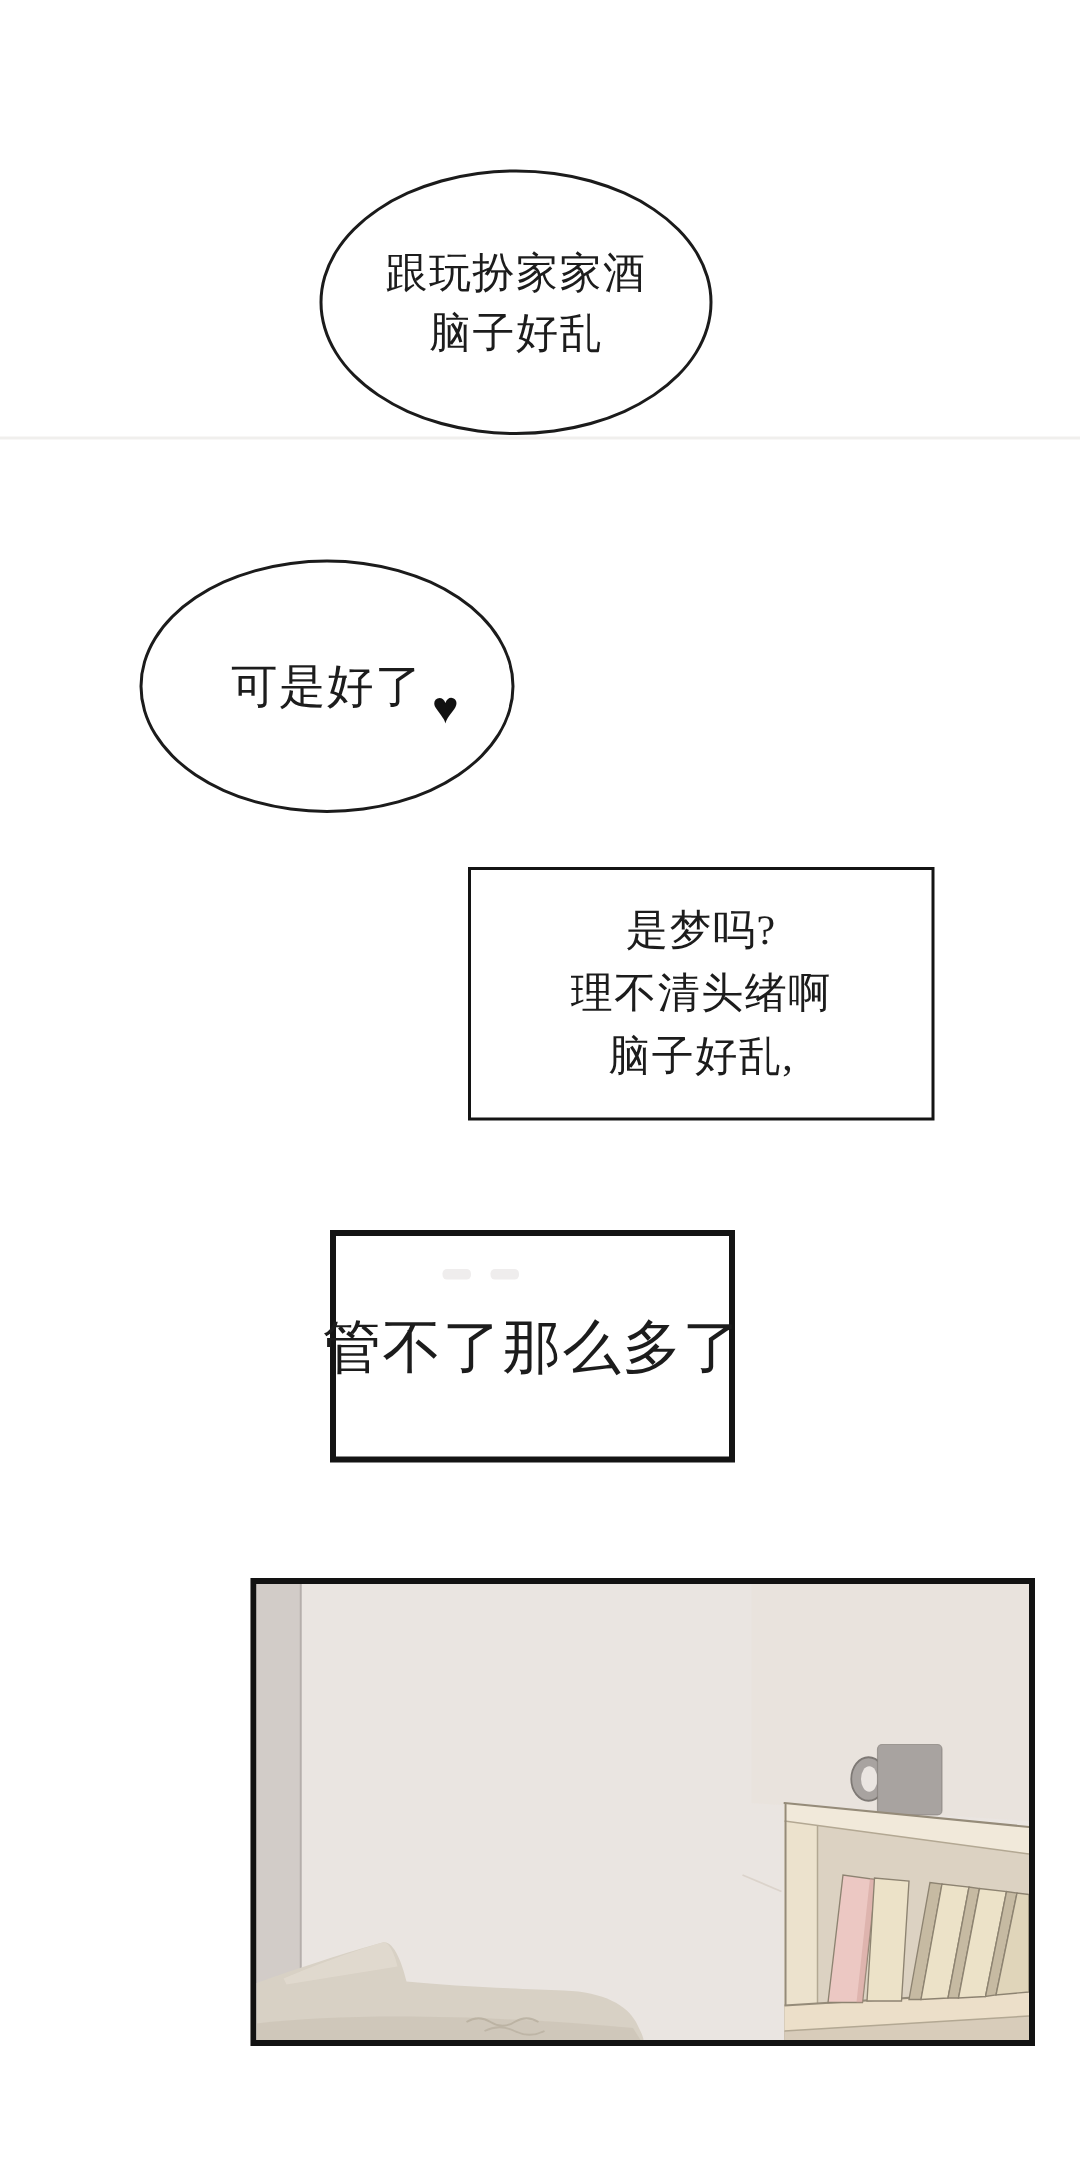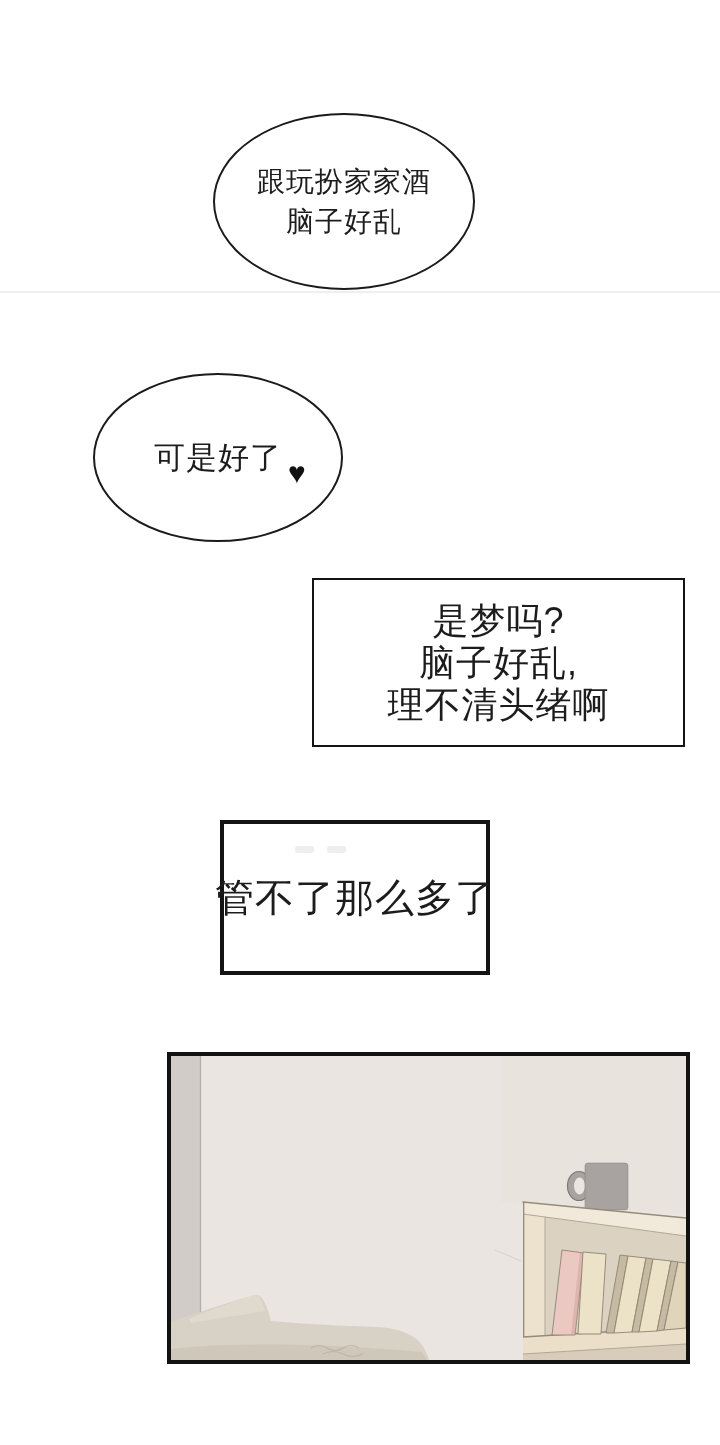--- a/index.html
+++ b/index.html
@@ -20,21 +20,21 @@
     justify-content: center;
     align-items: center;
     background: #ffffff;
   }
   .bubble .line { white-space: nowrap; }
   .ellipse { border: 2.5px solid #1b1b1b; border-radius: 50%; }
   .rectbox { border: 2px solid #141414; }
   .rectbox.thick { border-width: 4px; }
   .b1 { left: 213px; top: 113px; width: 262px; height: 177px; font-size: 28px; line-height: 40px; letter-spacing: 1px; }
   .b2 { left: 93px;  top: 373px; width: 250px; height: 169px; font-size: 31px; line-height: 48px; letter-spacing: 1px; }
-  .b3 { left: 312px; top: 578px; width: 373px; height: 169px; font-size: 36px; line-height: 42px; letter-spacing: 1px; }
+  .b3 { left: 312px; top: 578px; width: 311px; height: 169px; font-size: 28px; line-height: 42px; letter-spacing: 1px; font-family: Liberation Serif, serif; }
   .b4 { left: 220px; top: 820px; width: 270px; height: 155px; font-size: 39px; letter-spacing: 1px; }
   .heart {
     position: absolute;
     left: 193px; top: 83px;
     font-size: 30px; line-height: 1;
     color: #111111;
   }
   .divider {
     position: absolute;
     left: 0; top: 291px;
@@ -70,22 +70,22 @@
 
   <div class="divider" style="background: rgb(232, 230, 228);"></div>
 
   <div class="bubble ellipse b2">
     <div class="line">可是好了</div>
     <span class="heart">♥</span>
   </div>
 
   <div class="bubble rectbox b3">
     <div class="line">是梦吗?</div>
+    <div class="line">理不清头绪啊</div>
     <div class="line">脑子好乱,</div>
-    <div class="line">理不清头绪啊</div>
   </div>
 
   <div class="bubble rectbox thick b4">
     <span class="smudge s1"></span>
     <span class="smudge s2"></span>
     <div class="line">管不了那么多了</div>
   </div>
 
   <div class="panel">
     <svg viewBox="0 0 515 304" xmlns="http://www.w3.org/2000/svg">

